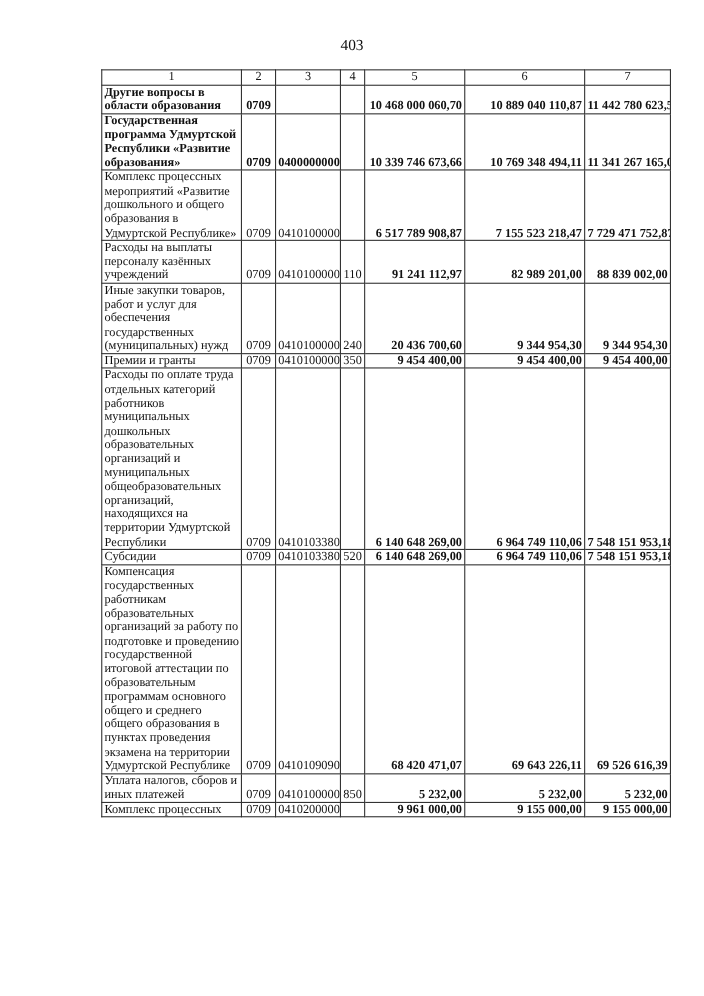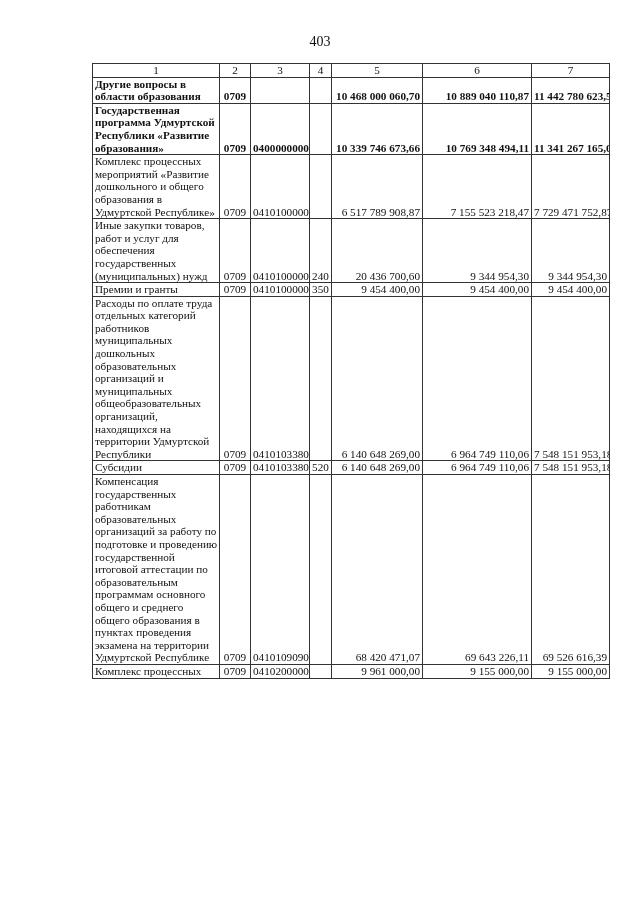--- a/index.html
+++ b/index.html
@@ -7,21 +7,21 @@
          font-family: "Liberation Serif", "DejaVu Serif", serif; color: #111; }
   .page-number { position: absolute; top: 34px; left: 0; width: 640px; text-align: center;
                  font-size: 14px; }
   table.budget { position: absolute; top: 63px; left: 92px; width: 517px;
                  border-collapse: collapse; table-layout: fixed; font-size: 11.2px; line-height: 12.6px; }
   table.budget td, table.budget th { border: 1px solid #333; padding: 0 2px; vertical-align: bottom;
                  overflow: hidden; white-space: nowrap; }
   table.budget th { font-weight: normal; text-align: center; height: 12px; }
   td.name { white-space: normal; text-align: left; }
   td.c2, td.c3, td.c4 { text-align: center; }
-  td.num { text-align: right; }
+  td.num { text-align: right; font-weight: bold; }
   tr.bold td { font-weight: bold; }
   col.k1 { width: 127px; } col.k2 { width: 31px; } col.k3 { width: 59px; }
   col.k4 { width: 22px; } col.k5 { width: 91px; } col.k6 { width: 109px; } col.k7 { width: 78px; }
 </style>
 </head>
 <body>
 
 <div class="page-number">403</div>
 
 <table class="budget">
@@ -82,20 +82,33 @@
         </td>
         <td class="c2">0709</td>
         <td class="c3">0410100000</td>
         <td class="c4"></td>
         <td class="num">6 517 789 908,87</td>
         <td class="num">7 155 523 218,47</td>
         <td class="num">7 729 471 752,87</td>
       </tr>
       <tr>
         <td class="name">
+          <div>Расходы на выплаты</div>
+          <div>персоналу казённых</div>
+          <div>учреждений</div>
+        </td>
+        <td class="c2">0709</td>
+        <td class="c3">0410100000</td>
+        <td class="c4">110</td>
+        <td class="num">91 241 112,97</td>
+        <td class="num">82 989 201,00</td>
+        <td class="num">88 839 002,00</td>
+      </tr>
+      <tr>
+        <td class="name">
           <div>Иные закупки товаров,</div>
           <div>работ и услуг для</div>
           <div>обеспечения</div>
           <div>государственных</div>
           <div>(муниципальных) нужд</div>
         </td>
         <td class="c2">0709</td>
         <td class="c3">0410100000</td>
         <td class="c4">240</td>
         <td class="num">20 436 700,60</td>
@@ -167,20 +180,32 @@
         </td>
         <td class="c2">0709</td>
         <td class="c3">0410109090</td>
         <td class="c4"></td>
         <td class="num">68 420 471,07</td>
         <td class="num">69 643 226,11</td>
         <td class="num">69 526 616,39</td>
       </tr>
       <tr>
         <td class="name">
+          <div>Уплата налогов, сборов и</div>
+          <div>иных платежей</div>
+        </td>
+        <td class="c2">0709</td>
+        <td class="c3">0410100000</td>
+        <td class="c4">850</td>
+        <td class="num">5 232,00</td>
+        <td class="num">5 232,00</td>
+        <td class="num">5 232,00</td>
+      </tr>
+      <tr>
+        <td class="name">
           <div>Комплекс процессных</div>
         </td>
         <td class="c2">0709</td>
         <td class="c3">0410200000</td>
         <td class="c4"></td>
         <td class="num">9 961 000,00</td>
         <td class="num">9 155 000,00</td>
         <td class="num">9 155 000,00</td>
       </tr>
     </tbody>

